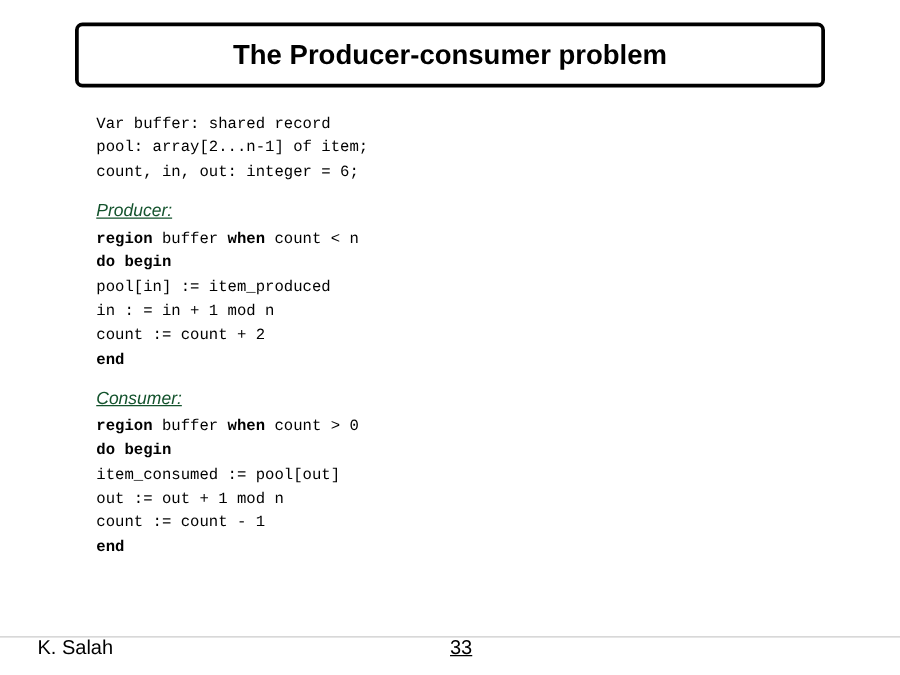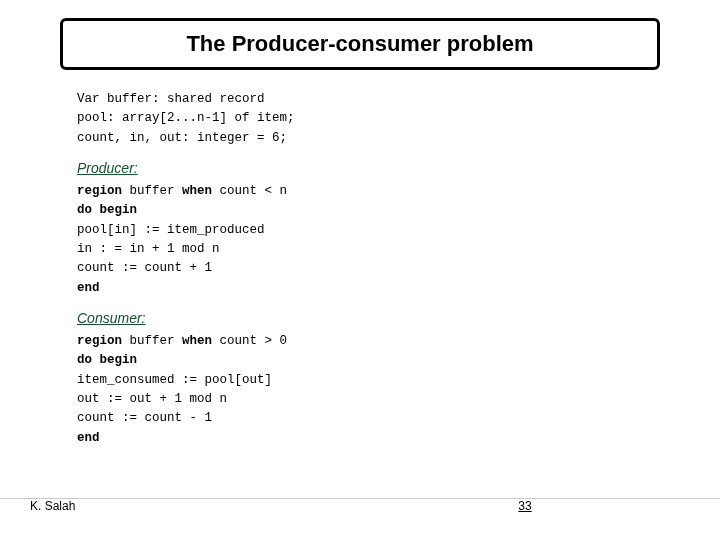--- a/index.html
+++ b/index.html
@@ -72,39 +72,38 @@
       margin-bottom: 10px;
     }
 
     .keyword {
       font-weight: bold;
       text-align: right;
     }
 
     .footer {
       position: absolute;
-      bottom: 27px;
+      bottom: 12px;
       left: 0;
       right: 0;
       display: flex;
       justify-content: space-between;
       align-items: center;
       padding: 0 30px;
       font-family: Arial, Helvetica, sans-serif;
-      font-size: 12px;
+      font-size: 16px;
       color: #000000;
       border-top: 1px solid #cccccc;
     }
 
     .footer-left, .footer-center, .footer-right {
       flex: 1;
     }
 
     .footer-center {
-      text-align: center;
       text-decoration: underline;
     }
 
     .footer-right {
       text-align: right;
     }
   </style>
 </head>
 <body>
 
@@ -123,21 +122,21 @@
         <span>           count, in, out: integer = 6;</span>
       </div>
     </div>
 
     <div class="section-label">Producer:</div>
     <div class="code-block">
       <span>  <span class="keyword">region</span> buffer <span class="keyword">when</span> count &lt; n</span><br>
       <span>    <span class="keyword">do begin</span></span><br>
       <span>       pool[in] := item_produced</span><br>
       <span>       in : = in + 1 mod n</span><br>
-      <span>       count := count + 1</span><br>
+      <span>       count := count + 2</span><br>
       <span>    <span class="keyword">end</span></span>
     </div>
 
     <div class="section-label">Consumer:</div>
     <div class="code-block">
       <span>  <span class="keyword">region</span> buffer <span class="keyword">when</span> count &gt; 0</span><br>
       <span>    <span class="keyword">do begin</span></span><br>
       <span>       item_consumed := pool[out]</span><br>
       <span>       out := out + 1 mod n</span><br>
       <span>       count := count - 1</span><br>

